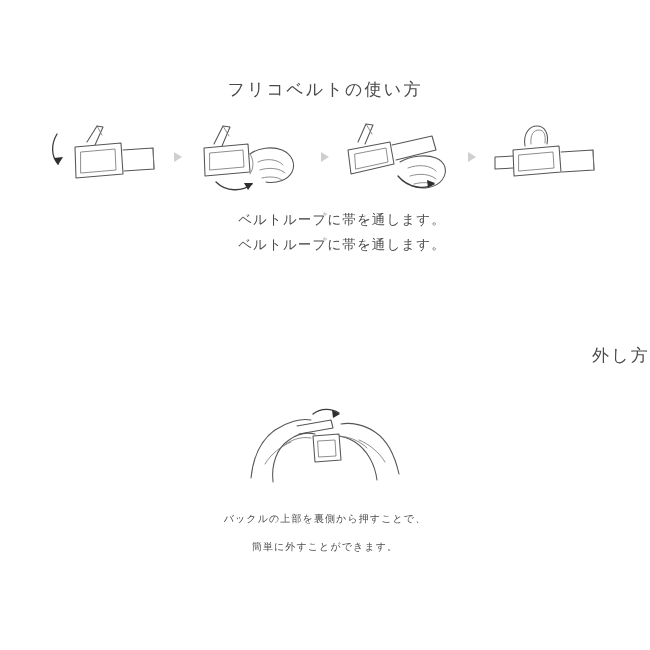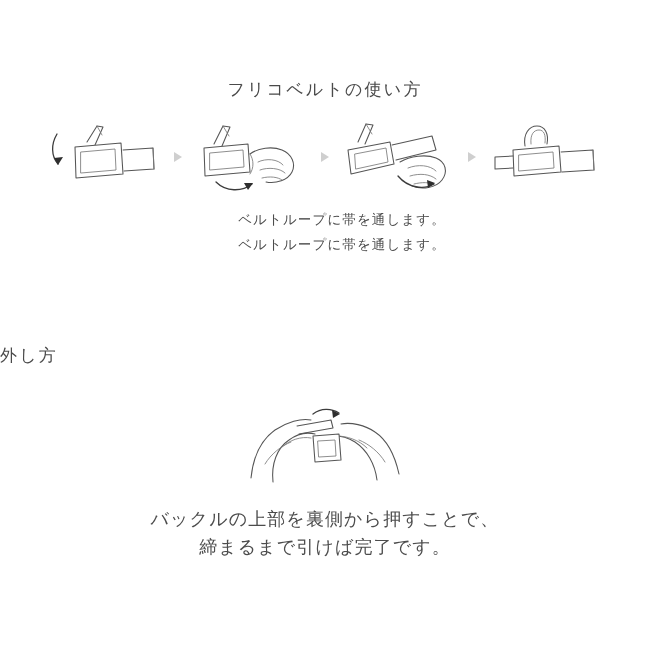--- a/index.html
+++ b/index.html
@@ -76,21 +76,21 @@
     color: #4c4c4c;
   }
   .caption-1 div { white-space: nowrap; padding-left: 34px; }
 
   
   .section-2-title {
     position: absolute;
     top: 344px;
     left: 0;
     width: 650px;
-    text-align: left;
+    text-align: right;
     font-size: 17px;
     letter-spacing: 2.2px;
     color: #4a4a4a;
   }
 
   .hand-figure {
     position: absolute;
     top: 378px;
     left: 235px;
     width: 180px;
@@ -101,21 +101,21 @@
     width: 180px;
     height: 110px;
   }
 
   .caption-2 {
     position: absolute;
     top: 505px;
     left: 0;
     width: 650px;
     text-align: center;
-    font-size: 18px;
+    font-size: 10px;
     line-height: 28px;
     letter-spacing: 1.1px;
     color: #4c4c4c;
   }
   .caption-2 div { white-space: nowrap; }
 
   .ln { fill: none; stroke: #555; stroke-width: 1.05; stroke-linecap: round; stroke-linejoin: round; }
   .ln-thin { fill: none; stroke: #7a7a7a; stroke-width: 0.85; stroke-linecap: round; stroke-linejoin: round; }
   .ln-dark { fill: none; stroke: #3c3c3c; stroke-width: 1.3; stroke-linecap: round; stroke-linejoin: round; }
   .fill-white { fill: #ffffff; }
@@ -250,16 +250,16 @@
 
       <path class="ln" d="M62 48 L 96 42 L 98 50 L 64 56"></path>
 
       <path class="ln-dark" d="M78 36 C 86 30, 96 30, 104 35"></path>
       <path class="arrow-dark" d="M105 36 l -8 -4 l 1 8 z"></path>
     </svg>
   </div>
 
   <div class="caption-2">
     <div>バックルの上部を裏側から押すことで、</div>
-    <div>締まるまで引けば完了です。</div>
+    <div>簡単に外すことができます。</div>
   </div>
 
 </div>
 
 </body></html>

